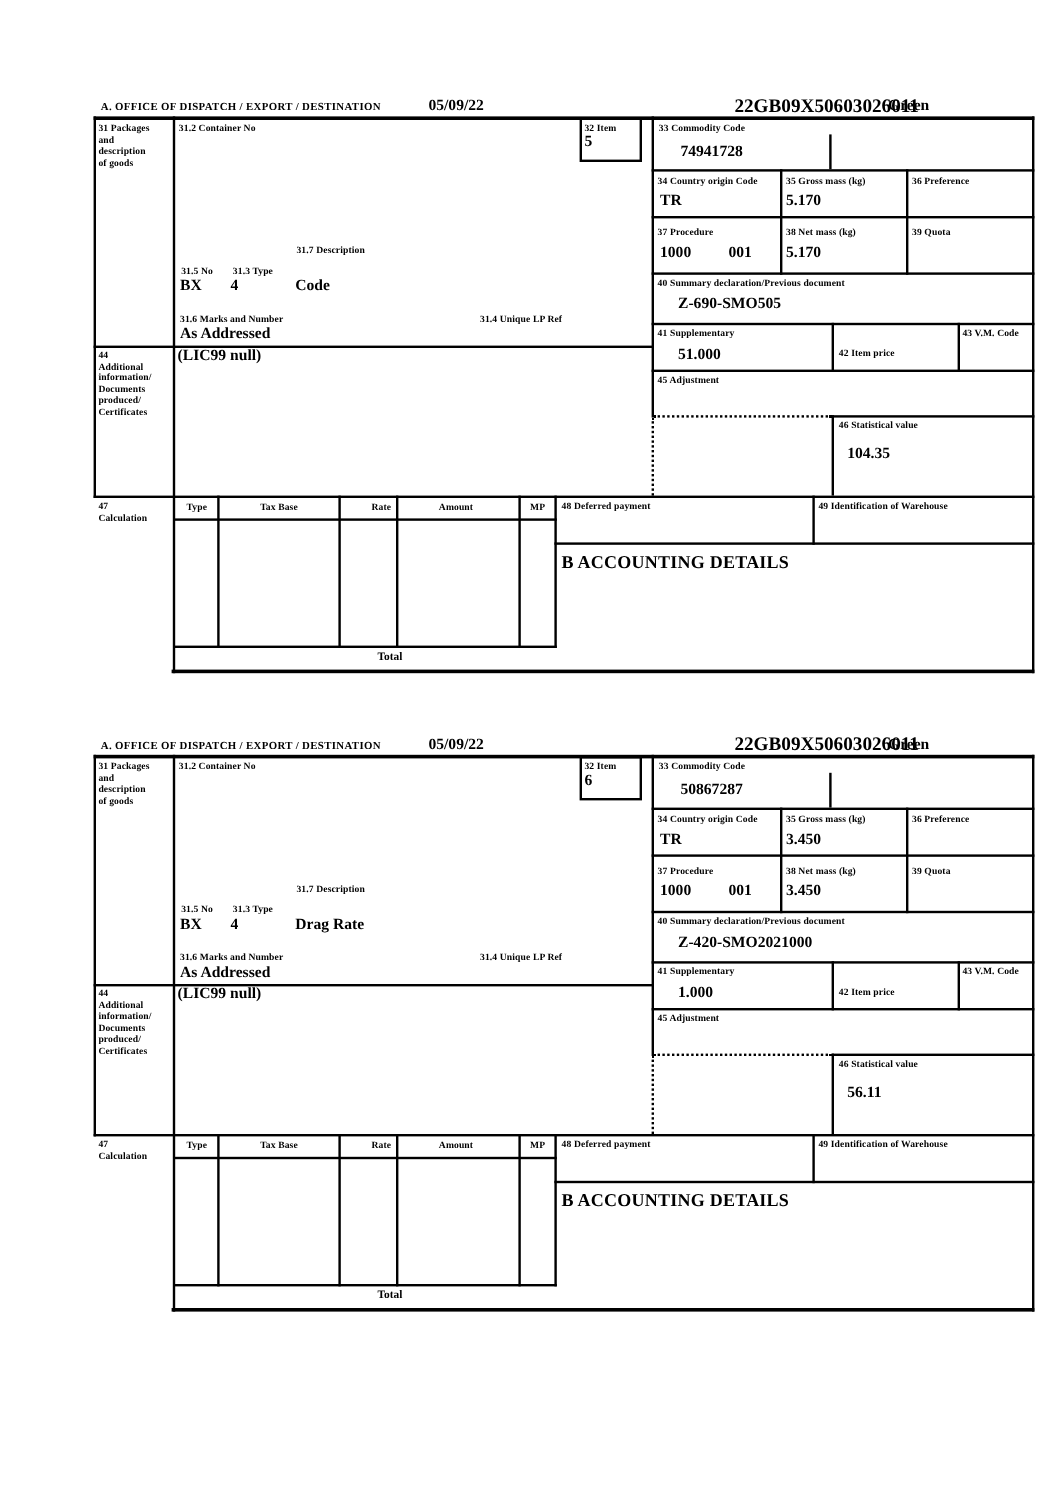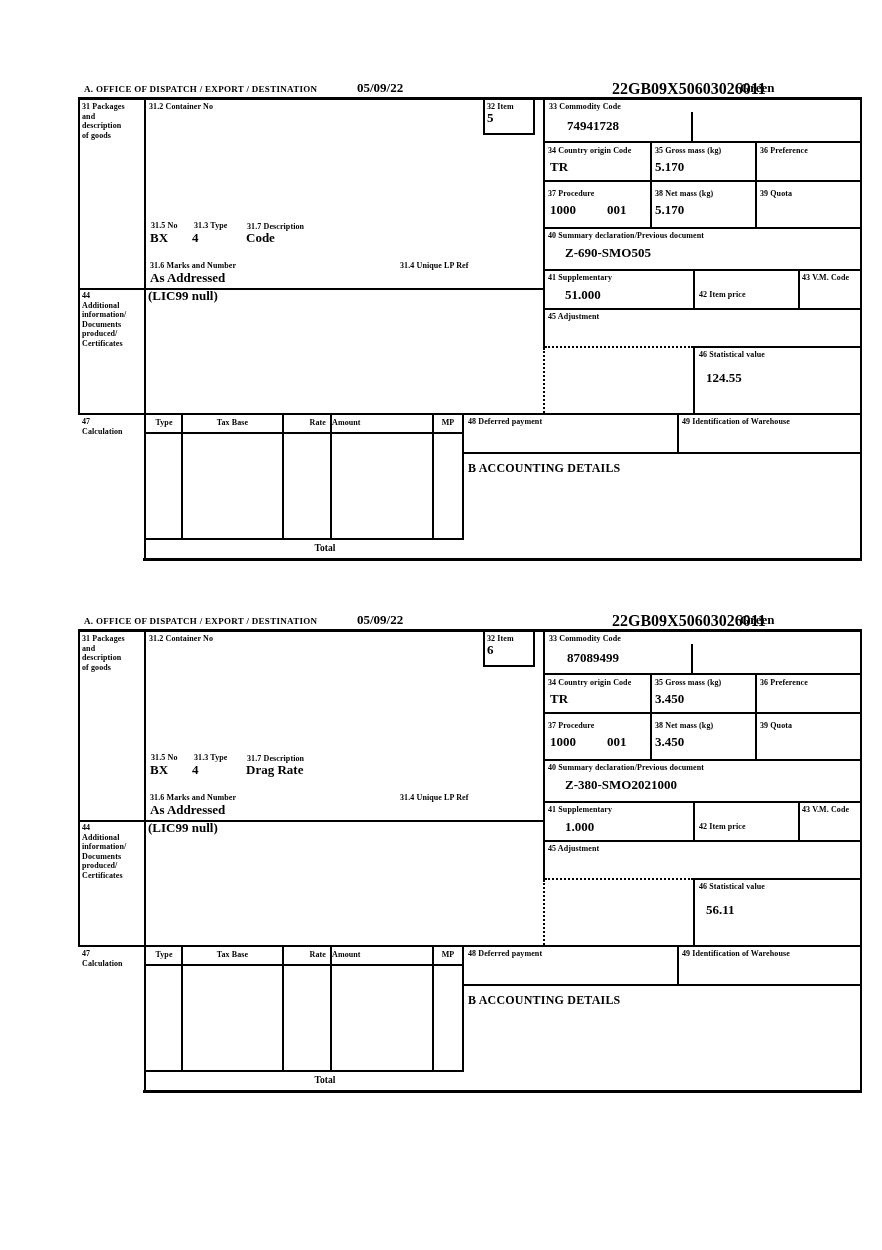--- a/index.html
+++ b/index.html
@@ -72,36 +72,36 @@
   .t-suppl{left:487px;top:208px}
   .t-l42{left:621px;top:210px}
   .t-l43{left:724px;top:193px}
   .t-l45{left:470px;top:232px}
   .t-l46{left:621px;top:270px}
   .t-stat{left:628px;top:291px}
   .t-l44{left:4px;top:211px}
   .t-addl{left:70px;top:209px}
   .t-l315{left:73px;top:141px}
   .t-l313{left:116px;top:141px}
-  .t-l317{left:169px;top:142px}
+  .t-l317{left:169px;top:124px}
   .t-no{left:72px;top:151px}
   .t-type{left:114px;top:151px}
   .t-desc{left:168px;top:151px}
   .t-l316{left:72px;top:181px}
   .t-marks{left:72px;top:191px}
   .t-l314{left:322px;top:181px}
   .t-l47{left:4px;top:337px}
   .t-ctype{left:69px;top:338px;width:34px;text-align:center}
   .t-ctax{left:105px;top:338px;width:99px;text-align:center}
   .t-crate{left:206px;top:338px;width:42px;text-align:right}
-  .t-camt{left:254px;top:338px;width:96px;text-align:left}
+  .t-camt{left:254px;top:338px;width:96px;text-align:center}
   .t-cmp{left:356px;top:338px;width:28px;text-align:center}
   .t-l48{left:390px;top:337px}
   .t-l49{left:604px;top:337px}
-  .t-acct{position:absolute;left:390px;top:381px;font-size:12px;letter-spacing:.2px}
+  .t-acct{position:absolute;left:390px;top:381px;font-size:15px;letter-spacing:.2px}
   .t-total{position:absolute;left:67px;top:463px;width:360px;text-align:center;font-size:9.5px}
 </style>
 </head>
 <body>
 
 <div id="page">
 
   <div class="section s1">
     <div class="t-office">A.  OFFICE OF DISPATCH / EXPORT / DESTINATION</div>
     <div class="t-date">05/09/22</div>
@@ -162,21 +162,21 @@
     <div class="val t-net">5.170</div>
     <div class="lbl t-l39">39 Quota</div>
     <div class="lbl t-l40">40 Summary declaration/Previous document</div>
     <div class="val t-prevdoc">Z-690-SMO505</div>
     <div class="lbl t-l41">41 Supplementary</div>
     <div class="val t-suppl">51.000</div>
     <div class="lbl t-l42">42 Item price</div>
     <div class="lbl t-l43">43 V.M. Code</div>
     <div class="lbl t-l45">45 Adjustment</div>
     <div class="lbl t-l46">46 Statistical value</div>
-    <div class="val t-stat">124.55</div>
+    <div class="val t-stat">104.35</div>
     <div class="lbl t-l44">44
 Additional
 information/
 Documents
 produced/
 Certificates</div>
     <div class="val t-addl">(LIC99 null)</div>
     <div class="lbl t-l315">31.5 No</div>
     <div class="lbl t-l313">31.3 Type</div>
     <div class="lbl t-l317">31.7 Description</div>
@@ -239,34 +239,34 @@
     <span class="itembox"></span>
 
     <div class="lbl t-l31">31 Packages
 and
 description
 of goods</div>
     <div class="lbl t-container">31.2 Container No</div>
     <div class="lbl t-l32">32 Item</div>
     <div class="val t-item">6</div>
     <div class="lbl t-l33">33 Commodity Code</div>
-    <div class="val t-commodity">87089499</div>
+    <div class="val t-commodity">50867287</div>
     <div class="lbl t-l34">34 Country origin Code</div>
     <div class="val t-country">TR</div>
     <div class="lbl t-l35">35 Gross mass (kg)</div>
     <div class="val t-gross">3.450</div>
     <div class="lbl t-l36">36 Preference</div>
     <div class="lbl t-l37">37 Procedure</div>
     <div class="val t-proc1">1000</div>
     <div class="val t-proc2">001</div>
     <div class="lbl t-l38">38 Net mass (kg)</div>
     <div class="val t-net">3.450</div>
     <div class="lbl t-l39">39 Quota</div>
     <div class="lbl t-l40">40 Summary declaration/Previous document</div>
-    <div class="val t-prevdoc">Z-380-SMO2021000</div>
+    <div class="val t-prevdoc">Z-420-SMO2021000</div>
     <div class="lbl t-l41">41 Supplementary</div>
     <div class="val t-suppl">1.000</div>
     <div class="lbl t-l42">42 Item price</div>
     <div class="lbl t-l43">43 V.M. Code</div>
     <div class="lbl t-l45">45 Adjustment</div>
     <div class="lbl t-l46">46 Statistical value</div>
     <div class="val t-stat">56.11</div>
     <div class="lbl t-l44">44
 Additional
 information/

